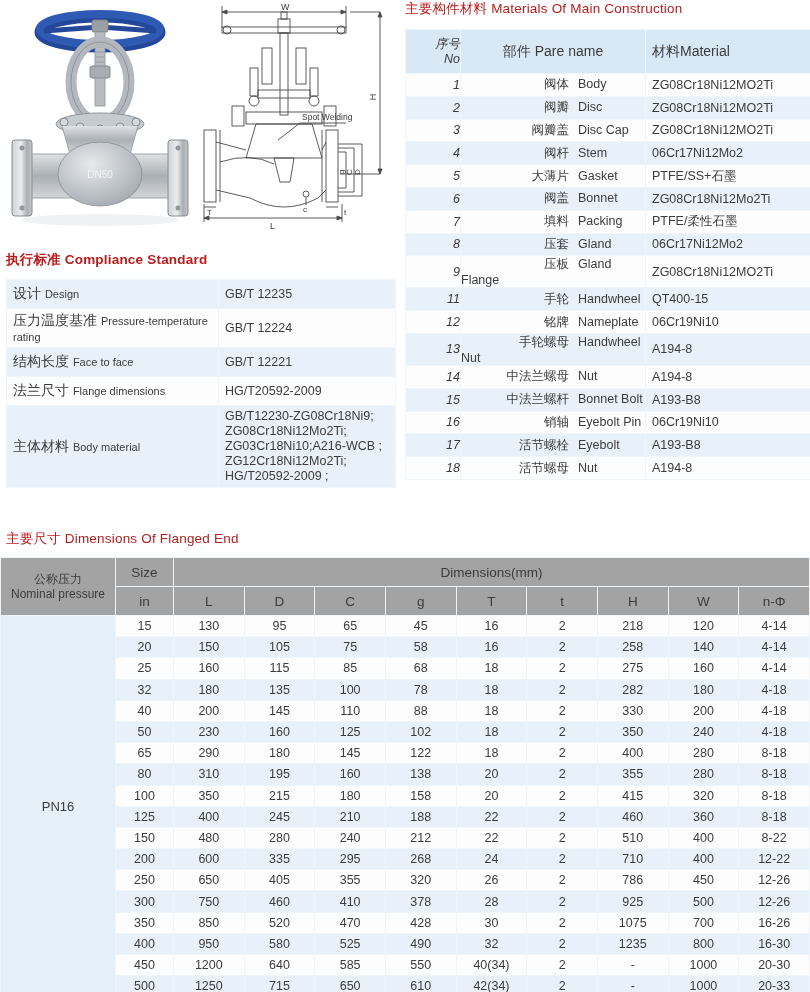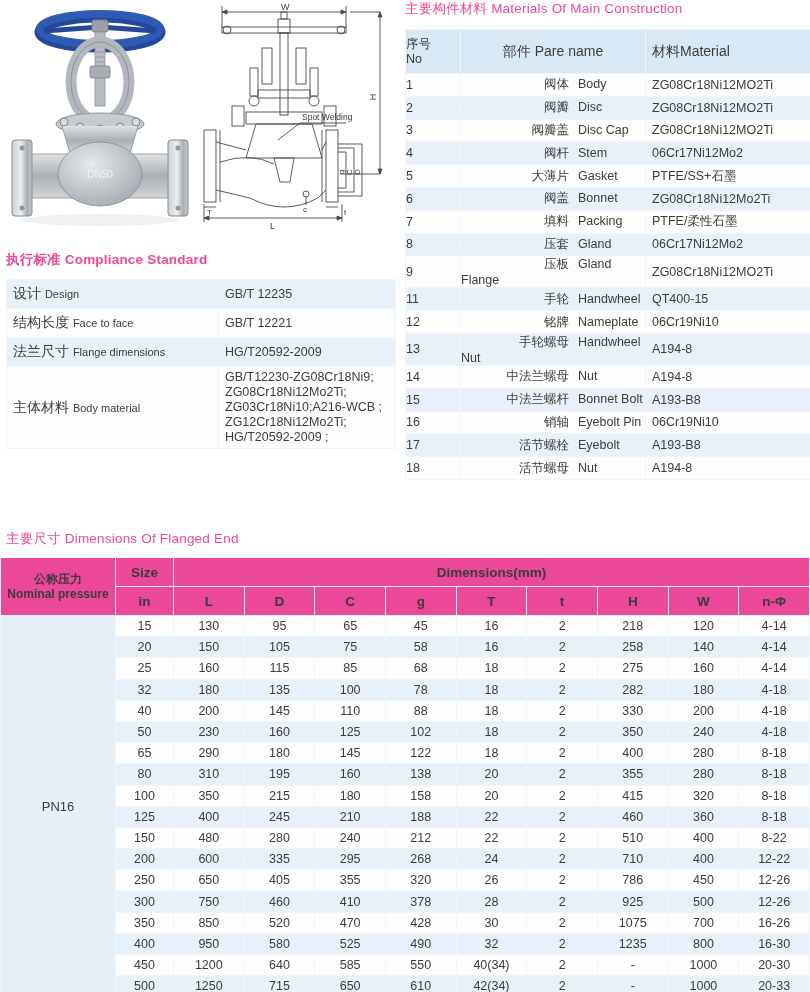--- a/index.html
+++ b/index.html
@@ -1,33 +1,33 @@
 <!DOCTYPE html>
 <html><head>
 <meta charset="utf-8">
 <style>
   * { margin:0; padding:0; box-sizing:border-box; }
   html,body { background:#fff; }
   body { font-family:"Liberation Sans","DejaVu Sans",sans-serif; color:#3c3c3c; }
   #page { position:relative; width:810px; height:992px; background:#fff; overflow:hidden; }
 
-  .section-title { font-size:13.5px; color:#ec4899; letter-spacing:0.2px; }
+  .section-title { font-size:13.5px; color:#b91c1c; letter-spacing:0.2px; }
 
   
   #photo-wrap   { position:absolute; left:4px;   top:2px; width:194px; height:230px; }
   #drawing-wrap { position:absolute; left:200px; top:2px; width:198px; height:230px; }
 
   
   #materials { position:absolute; left:405px; top:0; width:405px; }
   #materials .section-title { margin:0 0 11px 0; }
   table { border-collapse:collapse; }
   #materials-table { width:405px; table-layout:fixed; }
   #materials-table th { background:#d9e8f5; font-weight:normal; font-size:14px; color:#3c3c3c; height:44px; border:1px solid #eef5fb; }
   #materials-table td { height:22.8px; font-size:12.5px; border:1px solid #eef5fb; padding:0; }
-  #materials-table .c-no  { width:55px; text-align:left; }
+  #materials-table .c-no  { width:55px; text-align:right;font-style:italic; }
   #materials-table .c-name{ width:185px; }
   #materials-table .c-mat { width:165px; text-align:left; padding-left:6px; }
   #materials-table th.c-no { font-size:12.5px; line-height:1.15; }
   #materials-table tbody tr:nth-child(even) td { background:#e8f1f9; }
   #materials-table tbody tr:nth-child(odd) td  { background:#fdfdfe; }
   .nm-cn { display:inline-block; width:108px; text-align:right; }
   .nm-en { margin-left:9px; }
 
   
   #compliance { position:absolute; left:6px; top:251px; width:390px; }
@@ -40,21 +40,21 @@
   #compliance-table tbody tr:nth-child(even) td { background:#fdfdfe; }
   #compliance-table tr { height:29px; }
   #compliance-table tr.tall { height:75px; }
   .lbl-cn { font-size:14px; }
   .lbl-en { font-size:11px; }
 
   
   #dimensions { position:absolute; left:0; top:530px; width:798px; }
   #dimensions .section-title { margin:0 0 9px 6px; }
   #dims-table { width:810px; table-layout:fixed; }
-  #dims-table th { background:#ec4899; font-weight:bold; font-size:13.5px; height:29px; border:1px solid #eef5fb; color:#3c3c3c; }
+  #dims-table th { background:#a3a3a3; font-weight:normal; font-size:13.5px; height:29px; border:1px solid #eef5fb; color:#3c3c3c; }
   #dims-table td { height:21.2px; font-size:12.5px; text-align:center; border:1px solid #eef5fb; padding:0; }
   #dims-table .c-press { width:115px; font-size:12px; line-height:1.25; }
   #dims-table .c-size  { width:58px; }
   #dims-table tbody tr:nth-child(even) td { background:#e8f1f9; }
   #dims-table tbody tr:nth-child(odd) td  { background:#fdfdfe; }
   #dims-table td.pn-cell { background:#e4eff8 !important; font-size:13px; vertical-align:middle; }
 
   svg text { font-family:"Liberation Sans","DejaVu Sans",sans-serif; }
 </style>
 </head>
@@ -319,20 +319,24 @@
   <div id="compliance">
     <div class="section-title">
       <span>执行标准</span>
       <span>Compliance Standard</span>
     </div>
     <table id="compliance-table">
       <tbody id="compliance-body">
           <tr>
             <td class="c-label"><span class="lbl-cn">设计 </span><span class="lbl-en">Design</span></td>
             <td class="c-val">GB/T 12235</td>
+          </tr>
+          <tr>
+            <td class="c-label"><span class="lbl-cn">压力温度基准 </span><span class="lbl-en">Pressure-temperature rating</span></td>
+            <td class="c-val">GB/T 12224</td>
           </tr>
           <tr>
             <td class="c-label"><span class="lbl-cn">结构长度 </span><span class="lbl-en">Face to face</span></td>
             <td class="c-val">GB/T 12221</td>
           </tr>
           <tr>
             <td class="c-label"><span class="lbl-cn">法兰尺寸 </span><span class="lbl-en">Flange dimensions</span></td>
             <td class="c-val">HG/T20592-2009</td>
           </tr>
           <tr class="tall">

